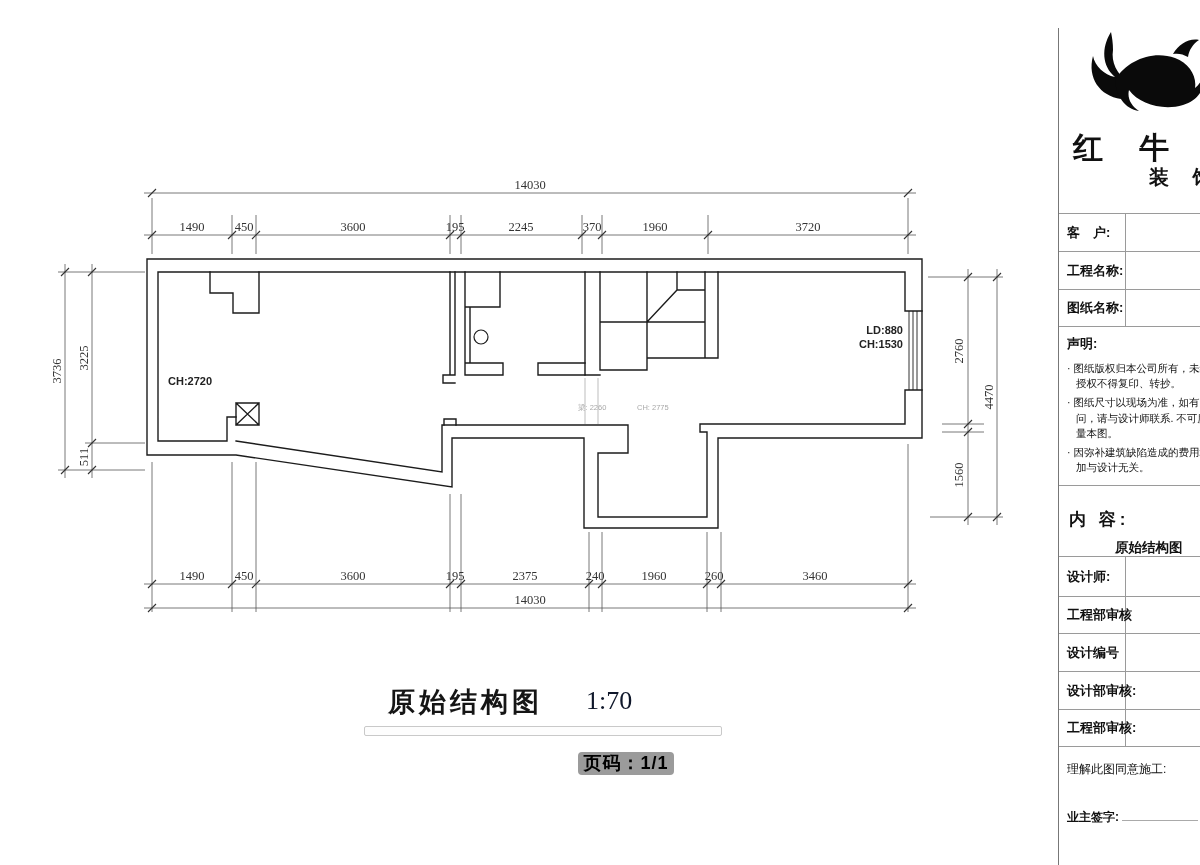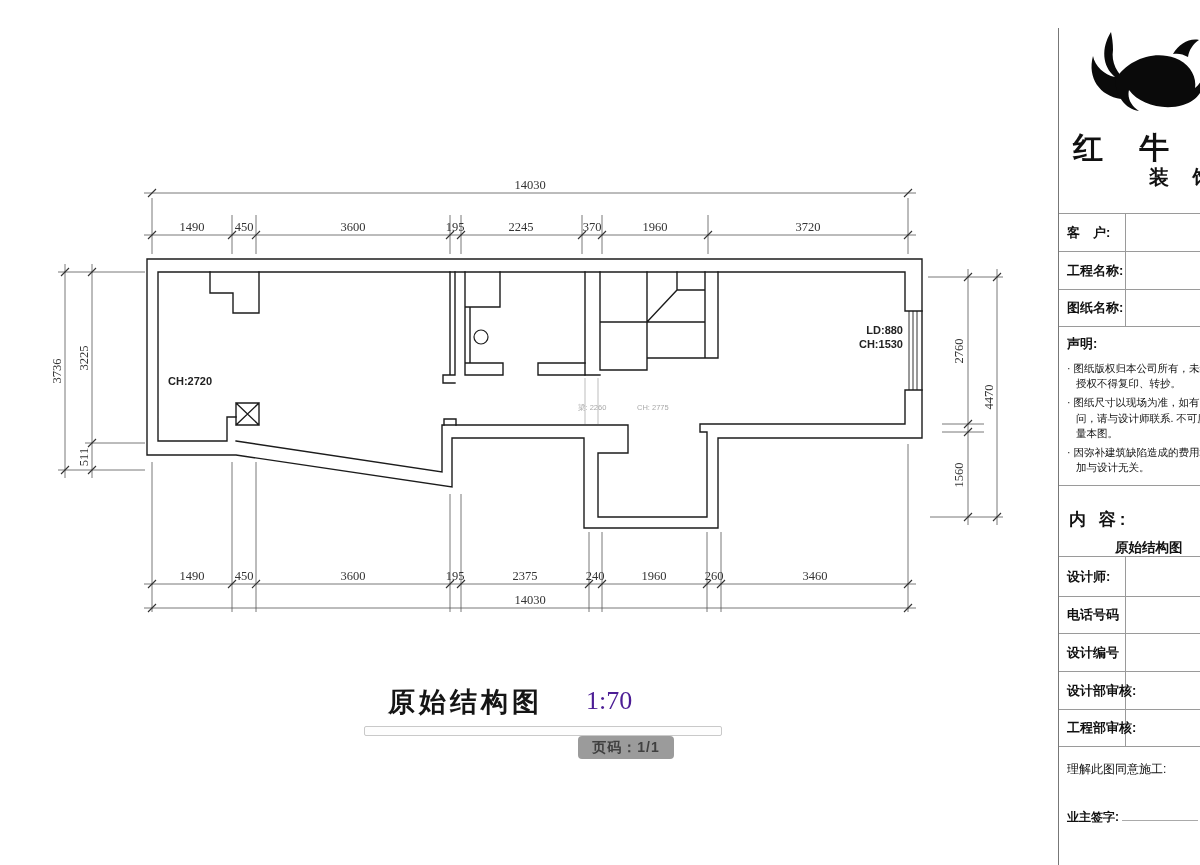--- a/index.html
+++ b/index.html
@@ -5,25 +5,25 @@
   html,body{margin:0;padding:0;background:#fff;}
   body{position:relative;width:1200px;height:865px;overflow:hidden;
        font-family:"Liberation Sans",sans-serif;color:#111;}
   svg text{font-family:"Liberation Serif",serif;}
   svg text.sanslab{font-family:"Liberation Sans",sans-serif;}
 
   
   .ftitle{position:absolute;left:388px;top:684px;font-size:27px;letter-spacing:4px;
           font-weight:600;color:#151515;}
   .fscale{position:absolute;left:586px;top:686px;font-size:26px;
-          font-family:"Liberation Serif",serif;color:#4c1d95;}
+          font-family:"Liberation Serif",serif;color:#0f172a;}
   .fbar{position:absolute;left:364px;top:726px;width:356px;height:8px;
         border:1px solid #c9c9c9;border-radius:2px;background:#fdfdfd;}
-  .fbadge{position:absolute;left:578px;top:736px;width:96px;height:23px;
-          background:#9b9b9b;border-radius:4px;color:#404040;font-size:14px;
+  .fbadge{position:absolute;left:578px;top:752px;width:96px;height:23px;
+          background:#9b9b9b;border-radius:4px;color:#000000;font-size:18px;
           line-height:23px;text-align:center;font-weight:600;letter-spacing:1px;}
 
   
   .tb{position:absolute;left:1038px;top:28px;width:161px;height:837px;
       border-left:1px solid #777;display:flex;flex-direction:column;background:#fff;margin-left:20px;}
   .tb-logo{height:185px;position:relative;}
   .brand1{position:absolute;left:14px;top:100px;font-size:30px;letter-spacing:14px;
           font-weight:600;white-space:nowrap;}
   .brand2{position:absolute;left:90px;top:136px;font-size:20px;letter-spacing:9px;
           font-weight:600;white-space:nowrap;}
@@ -187,21 +187,21 @@
   <div class="tb-content" style="height:71px;box-sizing:border-box">
     <div class="h">内 容:</div>
     <div class="v">原始结构图</div>
   </div>
 
   <div class="tb-row" style="height:39px">
     <div class="lab">设计师:</div>
     <div class="val"></div>
   </div>
   <div class="tb-row" style="height:36px">
-    <div class="lab">电话号码</div>
+    <div class="lab">工程部审核</div>
     <div class="val"></div>
   </div>
   <div class="tb-row" style="height:37px">
     <div class="lab">设计编号</div>
     <div class="val"></div>
   </div>
   <div class="tb-row" style="height:37px">
     <div class="lab">设计部审核:</div>
     <div class="val"></div>
   </div>

